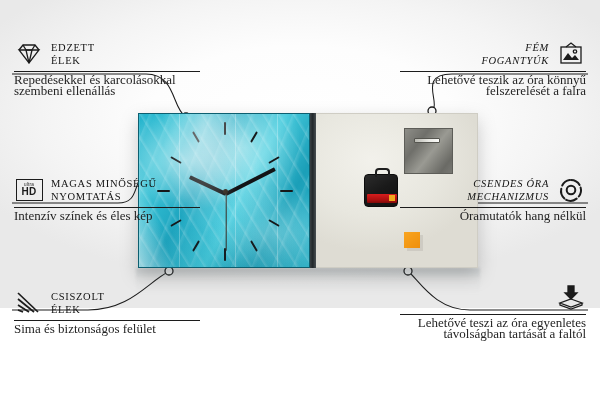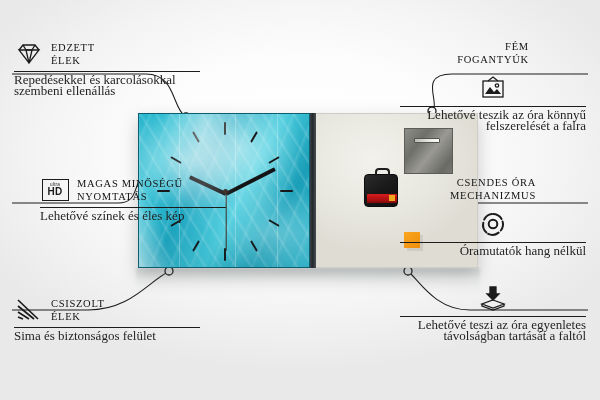--- a/index.html
+++ b/index.html
@@ -5,21 +5,21 @@
   * { box-sizing: border-box; margin: 0; padding: 0; }
 
   html, body {
     width: 600px; height: 400px;
     overflow: hidden;
     font-family: "Liberation Serif", "DejaVu Serif", serif;
   }
 
   #stage {
     position: relative;
-    width: 600px; height: 400px;
+    width: 600px; height: 308px;
     background:
       radial-gradient(ellipse 60% 55% at 50% 38%, #ffffff 0%, #fdfdfd 42%, #f4f4f4 72%, #e9e9e9 100%),
       linear-gradient(90deg, #e6e6e6 0%, #f7f7f7 16%, #ffffff 45%, #fbfbfb 72%, #e4e4e4 100%);
   }
 
   
   #lines {
     position: absolute; inset: 0;
     width: 600px; height: 400px;
     pointer-events: none;
@@ -164,21 +164,21 @@
     width: 344px; height: 26px;
     background: linear-gradient(180deg, rgba(90,110,115,0.22) 0%, rgba(150,160,162,0.08) 45%, rgba(255,255,255,0) 100%);
     filter: blur(1.4px);
   }
 
   
   .feature { position: absolute; width: 186px; }
   .feature .head {
     display: flex; align-items: center; gap: 7px;
   }
-  .feature.right .head { flex-direction: column; justify-content: flex-end; }
+  .feature.right .head { flex-direction: row; justify-content: flex-end; font-style: italic; }
   .ficon {
     width: 30px; height: 28px;
     flex: 0 0 30px;
     display: flex; align-items: center; justify-content: center;
     color: #1b1b1b;
   }
   .ftitle {
     font-size: 10.5px;
     letter-spacing: 0.7px;
     line-height: 13px;
@@ -193,22 +193,22 @@
   .fdesc {
     font-size: 13px;
     line-height: 10.5px;
     color: #242424;
     font-family: "Liberation Serif", serif;
   }
   .feature.right .fdesc { text-align: right; }
 
   
   #f-glass   { left: 14px;  top: 40px;  }
-  #f-print   { left: 14px;  top: 176px; margin-left: 26px; }
-  #f-edges   { left: 14px;  top: 296px; }
+  #f-print   { left: 14px;  top: 176px; }
+  #f-edges   { left: 14px;  top: 289px; }
   #f-handles { left: 400px; top: 40px;  }
   #f-mech    { left: 400px; top: 176px; }
   #f-foam    { left: 400px; top: 283px; }
 
   .hdbadge {
     width: 27px; height: 22px;
     border: 1.4px solid #1b1b1b;
     display: flex; flex-direction: column;
     align-items: center; justify-content: center;
     line-height: 1;
@@ -319,21 +319,21 @@
           <span class="u">ultra</span>
           <span class="h">HD</span>
         </span>
       </span>
       <div class="ftitle">
         <div>MAGAS MINŐSÉGŰ</div>
         <div>NYOMTATÁS</div>
       </div>
     </div>
     <div class="rule"></div>
-    <div class="fdesc">Lehetővé színek és éles kép</div>
+    <div class="fdesc">Intenzív színek és éles kép</div>
   </div>
 
   <div class="feature left" id="f-edges">
     <div class="head">
       <span class="ficon">
         <svg width="28" height="24" viewBox="0 0 28 24">
           <g stroke="#1b1b1b" stroke-width="1.7" fill="none">
             <path d="M3,2 L23,21"></path>
             <path d="M3,8 L19,21"></path>
             <path d="M3,14 L14,21"></path>

